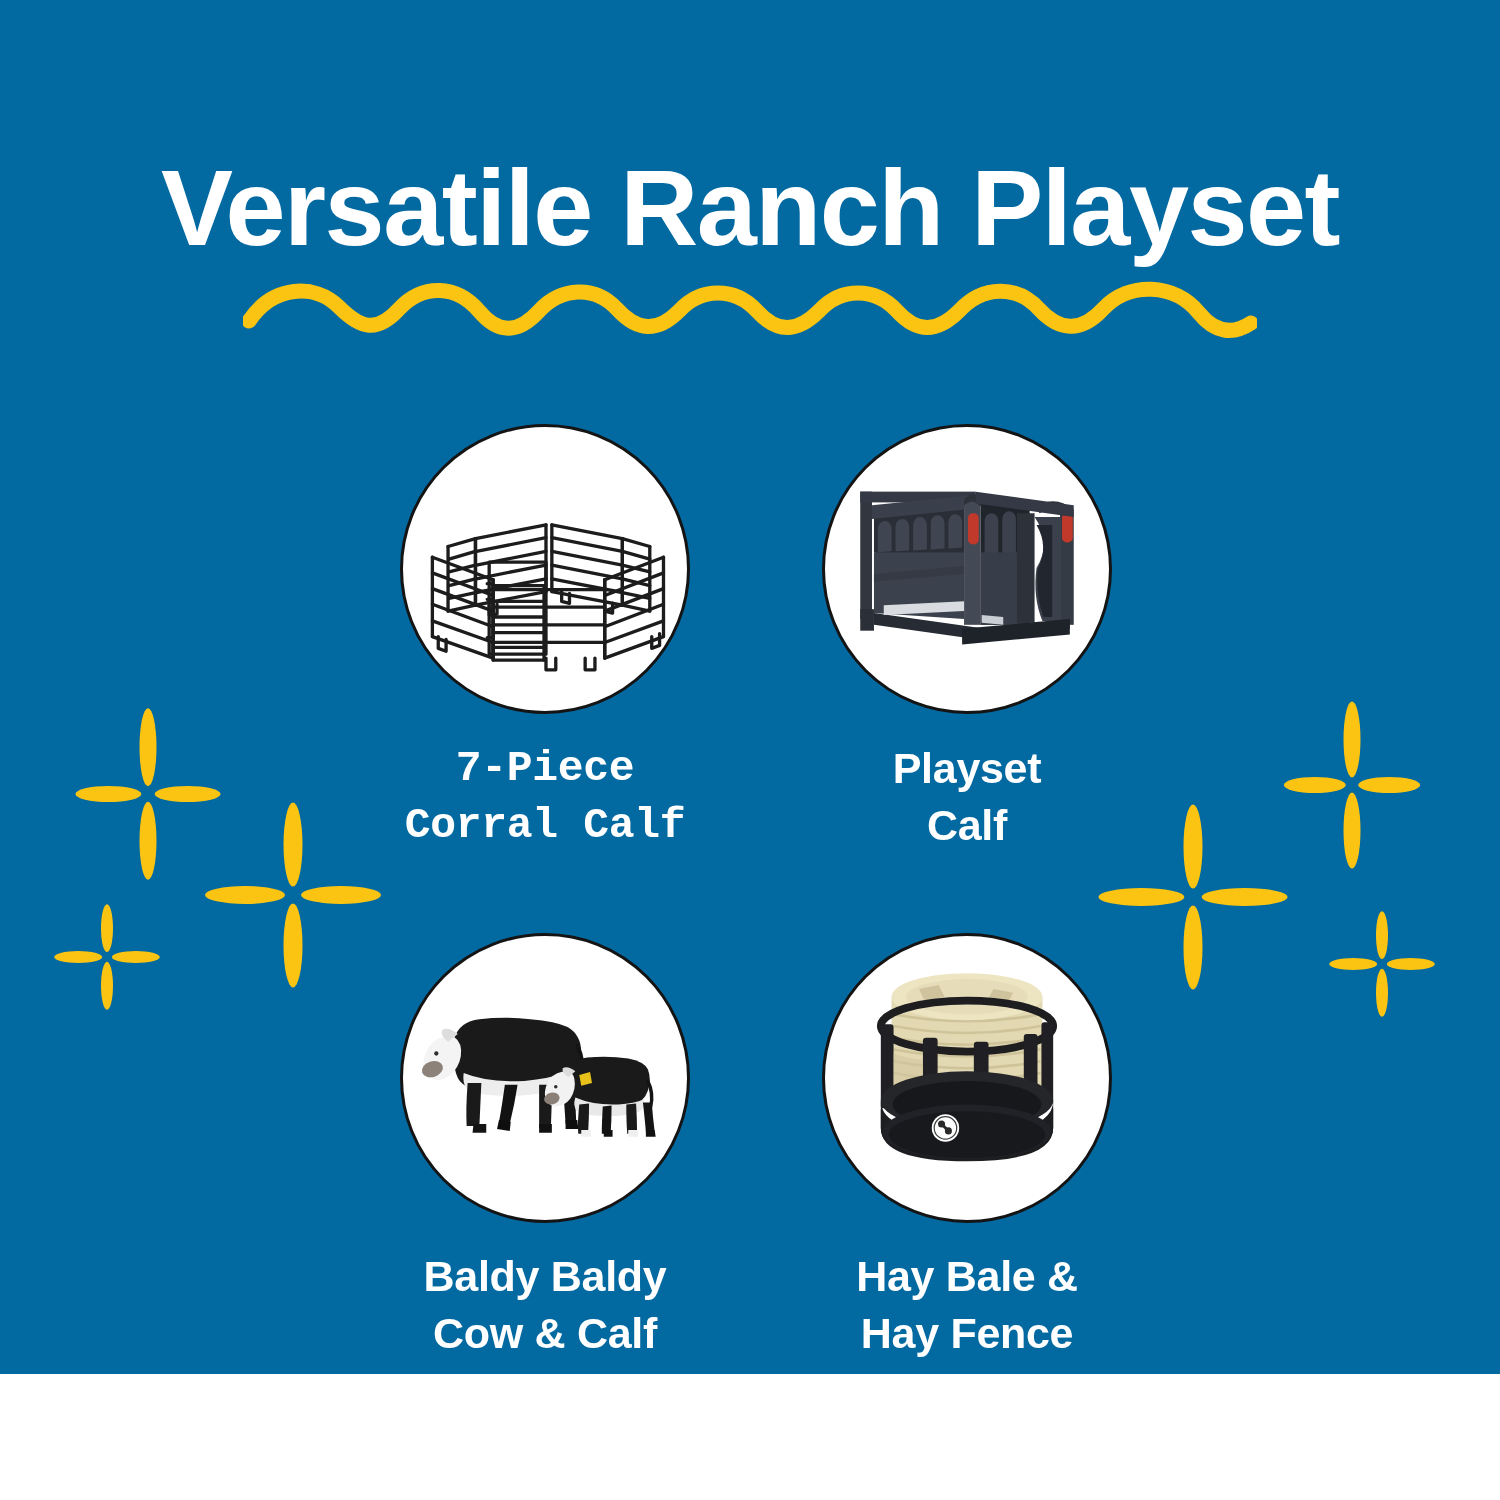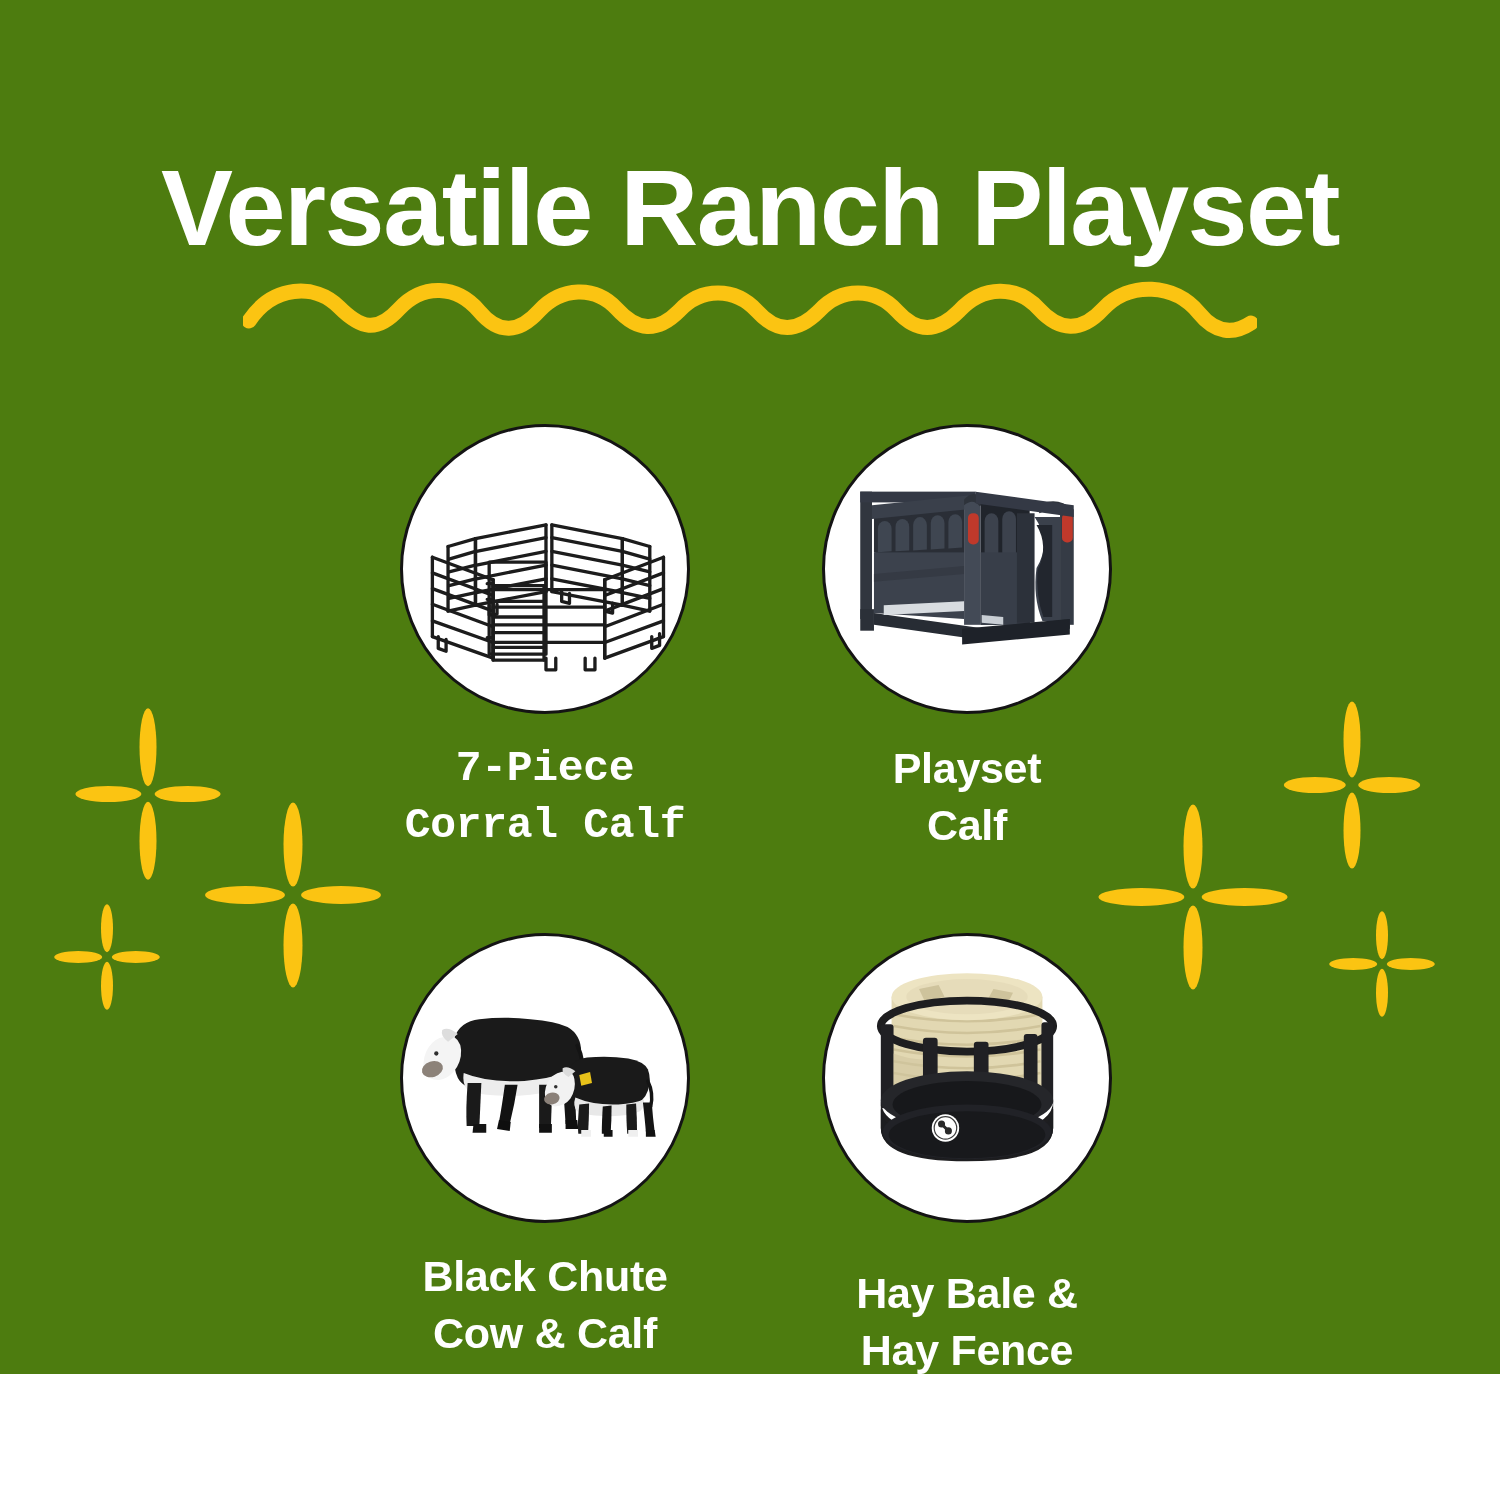--- a/index.html
+++ b/index.html
@@ -4,21 +4,21 @@
 <style>
   * { margin:0; padding:0; box-sizing:border-box; }
   html, body {
     width:1500px; height:1500px;
     font-family:"Liberation Sans", sans-serif;
     overflow:hidden;
   }
   #poster{
     position:relative;
     width:1500px; height:1374px;
-    background:#4d7c0f;
+    background:#0369a1;
     overflow:hidden;
   }
 
   
   .title-block{
     position:absolute;
     top:150px; left:0; width:1500px;
     text-align:center;
   }
   .poster-title{
@@ -295,21 +295,21 @@
           <path d="M228,172 q0,18 1,30 l10,0 q0,-16 -1,-31 Z" fill="#1A1A1A"></path>
           <path d="M230,198 l10,0 l0,7 l-10,0 Z" fill="#EFEFEF"></path>
           <path d="M245,170 q2,18 3,30 l9,0 q-2,-16 -3,-30 Z" fill="#141414"></path>
           <path d="M248,198 l9,0 l1,7 l-10,0 Z" fill="#111"></path>
 
           <path d="M250,148 q6,12 3,26" stroke="#141414" stroke-width="3.5" fill="none" stroke-linecap="round"></path>
         </g>
       </svg>
     </div>
     <div class="caption" style="left:375px; top:1248px;">
-      <span class="line">Black Chute</span>
+      <span class="line">Baldy Baldy</span>
       <span class="line">Cow &amp; Calf</span>
     </div>
   </div>
 
   <div class="grid-item">
     <div class="circle" style="left:822px; top:933px; width:290px; height:290px;">
       <svg viewBox="0 0 290 290">
 
         <path d="M68,62 L68,176 q0,22 77,22 q77,0 77,-22 L222,62 Z" fill="#E2D8B2"></path>
 
@@ -352,19 +352,19 @@
 
         <circle cx="123" cy="196" r="14" fill="#FFFFFF"></circle>
         <circle cx="123" cy="196" r="11.5" fill="#FFFFFF" stroke="#3C3C3C" stroke-width="1.2"></circle>
         <g fill="#2A2A2A">
           <circle cx="119" cy="192" r="3.6"></circle>
           <circle cx="126" cy="199" r="3.6"></circle>
           <path d="M119,192 L126,199" stroke="#2A2A2A" stroke-width="3"></path>
         </g>
       </svg>
     </div>
-    <div class="caption" style="left:797px; top:1248px;margin-top:17px;">
+    <div class="caption" style="left:797px; top:1248px;">
       <span class="line">Hay Bale &amp;</span>
       <span class="line">Hay Fence</span>
     </div>
   </div>
 
 </div>
 
 </body></html>

